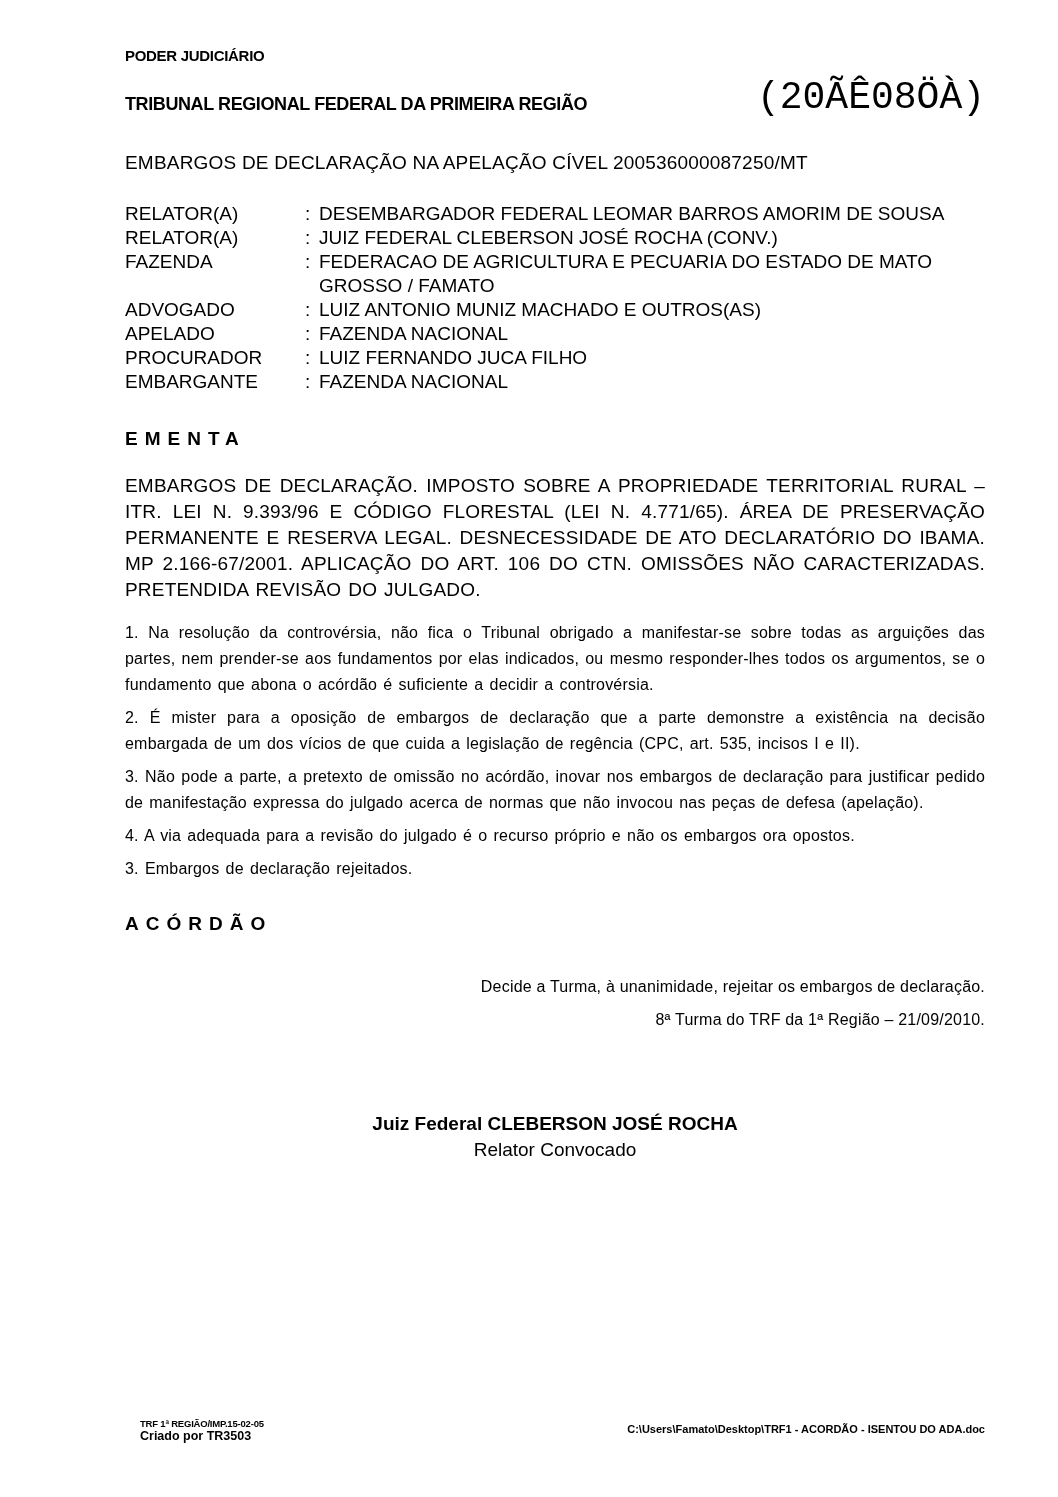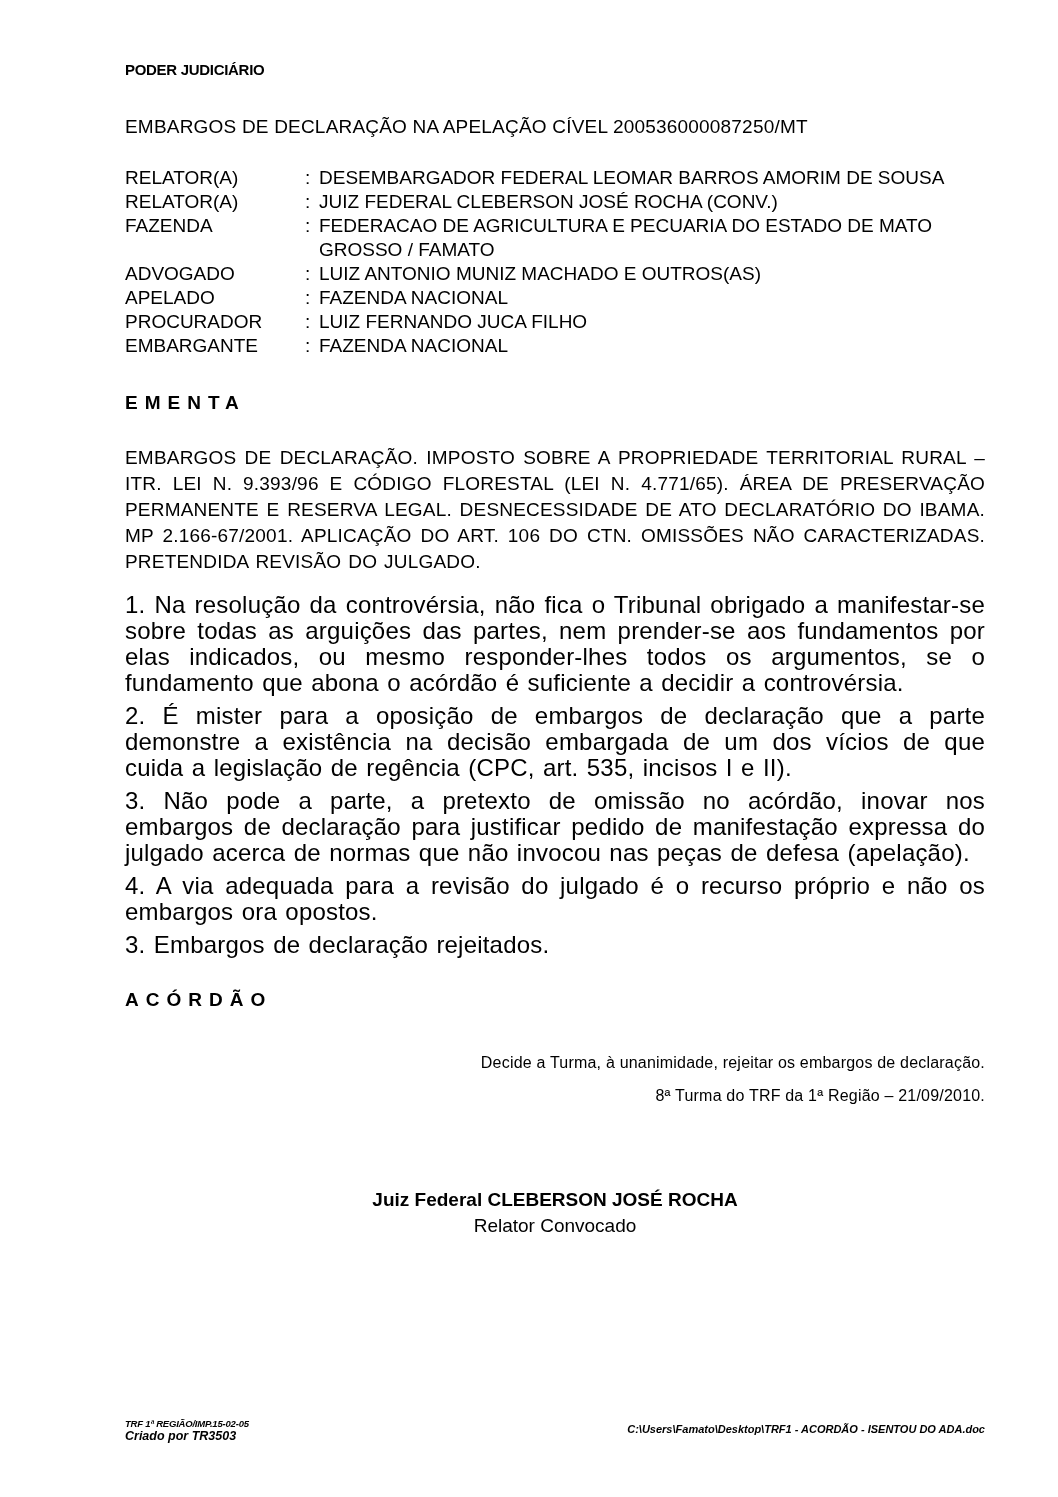--- a/index.html
+++ b/index.html
@@ -10,21 +10,21 @@
     color: #000000;
     font-family: "Liberation Sans", "DejaVu Sans", sans-serif;
     position: relative;
     overflow: hidden;
   }
   .page {
     position: relative;
     box-sizing: border-box;
     width: 1058px;
     height: 1497px;
-    padding: 55px 73px 0 125px;
+    padding: 41px 73px 0 125px;
   }
   
   .org1 {
     margin-top: 6px;
     font-size: 15px;
     font-weight: bold;
     letter-spacing: -0.3px;
     line-height: 18px;
   }
   .header-row {
@@ -64,30 +64,30 @@
     margin: 33px 0 0;
     text-align: left;
     font-size: 19px;
     font-weight: bold;
     letter-spacing: 7px;
     line-height: 24px;
   }
   .center-heading.acordao { margin-top: 30px; }
   
   .caps-summary {
-    margin: 30px 0 0;
+    margin: 22px 0 0;
     font-size: 19px;
     line-height: 26px;
     text-align: justify;
     letter-spacing: 0.2px;
     word-spacing: 1.5px;
   }
   .body-para {
     margin: 7px 0 0;
-    font-size: 24px;
+    font-size: 16px;
     line-height: 26px;
     text-align: justify;
     letter-spacing: 0.2px;
     word-spacing: 1.5px;
   }
   .body-para.first { margin-top: 17px; }
   .indent-para {
     margin: 7px 0 0;
     font-size: 16px;
     line-height: 26px;
@@ -96,27 +96,26 @@
     text-align: right;
   }
   .indent-para.first { margin-top: 38px; }
   
   .signature { margin-top: 78px; text-align: center; line-height: 26px; }
   .sig-name { font-size: 19px; font-weight: bold; }
   .sig-role { font-size: 19px; }
   
   .footer {
     position: absolute;
-    left: 125px;
+    left: 140px;
     right: 73px;
     top: 1418px;
     display: flex;
     justify-content: space-between;
     align-items: flex-start;
-    font-style: italic;
   }
   .footer-left .f1 {
     font-size: 9.5px;
     font-weight: bold;
     letter-spacing: -0.2px;
     line-height: 11px;
   }
   .footer-left .f2 {
     font-size: 12.5px;
     font-weight: bold;
@@ -129,20 +128,24 @@
     padding-top: 5px;
   }
 </style>
 </head>
 <body>
 
 <div class="page">
 
   <header>
     <div class="org1">PODER JUDICIÁRIO</div>
+    <div class="header-row">
+      <div class="org2">TRIBUNAL REGIONAL FEDERAL DA PRIMEIRA REGIÃO</div>
+      <div class="stamp">(20ÃÊ08ÖÀ)</div>
+    </div>
   </header>
 
   <section class="case-title">
     <div>EMBARGOS DE DECLARAÇÃO NA APELAÇÃO CÍVEL 200536000087250/MT</div>
   </section>
 
   <section class="parties">
     <div class="party-row">
       <span class="party-label">RELATOR(A)</span>
       <span class="party-colon">:</span>

